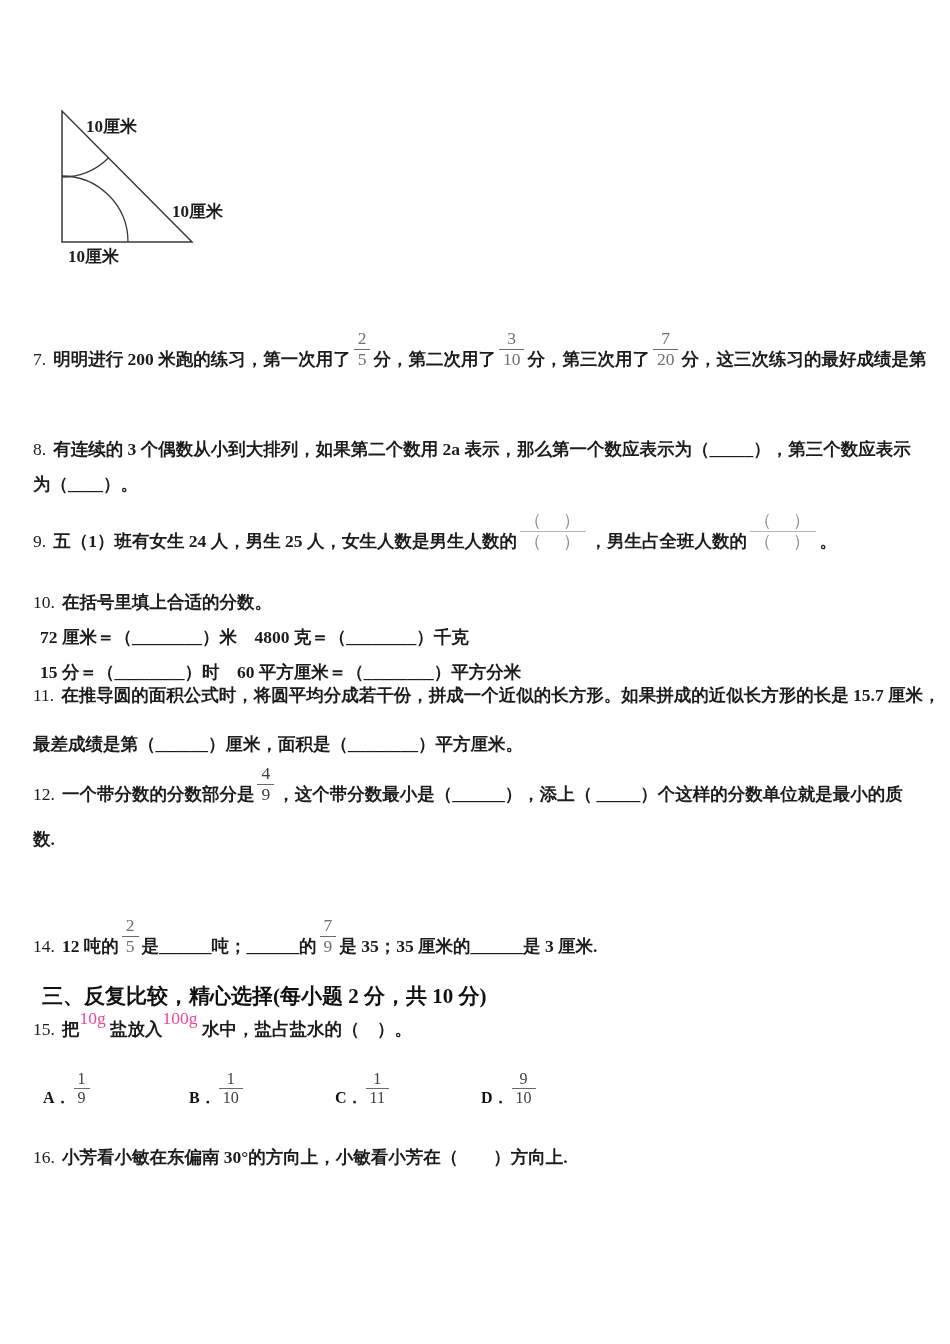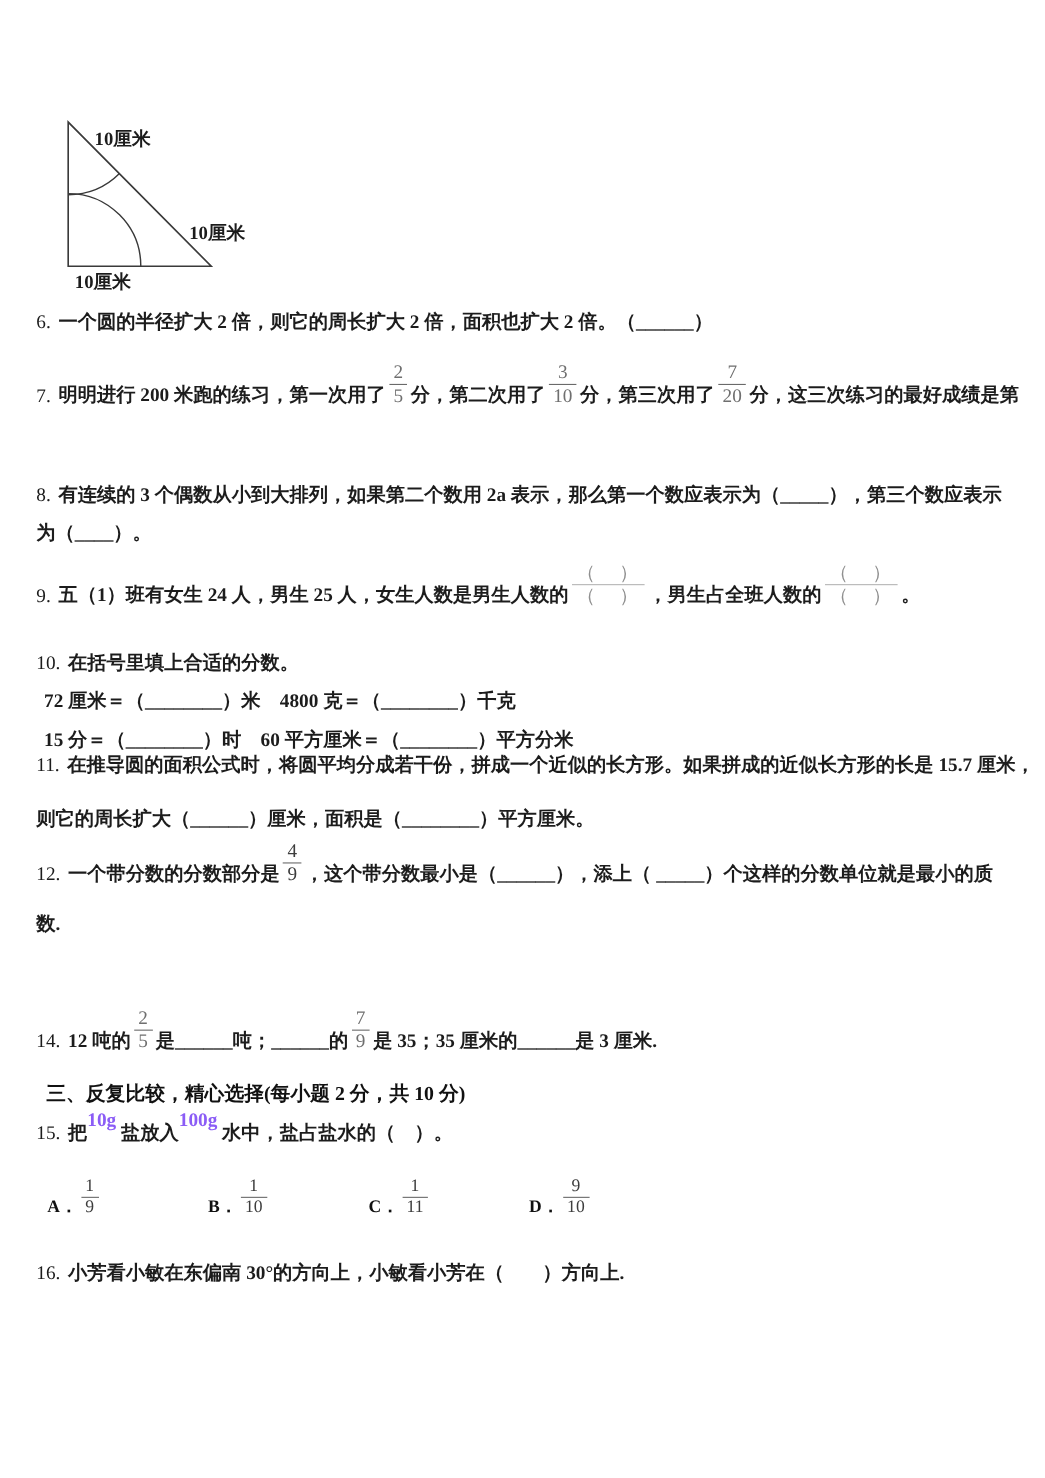--- a/index.html
+++ b/index.html
@@ -10,44 +10,41 @@
   .qno{font-weight:400;margin-right:7px;}
   
   .frac{display:inline-block;text-align:center;font-weight:400;color:#3d3d3d;margin:0 3px;vertical-align:baseline;}
   .frac .fnum{display:block;padding:0 4px;border-bottom:1.4px solid #6a6a6a;line-height:1.12;}
   .frac .fden{display:block;padding:0 4px;line-height:1.12;}
   .gray{color:#6f6f6f;}
   .pfrac{color:#8f8f8f;font-weight:400;}
   .pfrac .fnum{border-bottom:1px solid #b5b5b5;letter-spacing:2px;}
   .pfrac .fden{letter-spacing:2px;}
   .mbox{display:inline-block;width:20px;height:30px;border:1px solid #9a9a9a;background:#fff;vertical-align:6px;margin:0 2px;}
-  .raised{position:relative;top:-11px;font-weight:700;color:#8b5cf6;}
+  .raised{position:relative;top:-11px;font-weight:400;color:#ec4899;}
   .opts{position:absolute;top:1070px;left:43px;display:flex;}
   .opt{width:146px;white-space:nowrap;}
   .optlabel{font-weight:700;color:#111;}
-  .secttl{font-weight:700;font-size:18px;color:#111;}
+  .secttl{font-weight:700;font-size:21px;color:#111;}
   svg text{font-family:"Liberation Serif","DejaVu Serif",serif;}
 </style>
 </head>
 <body>
 
 <div id="page">
 
   <svg style="position:absolute;left:40px;top:88px" width="250" height="190" viewBox="40 88 250 190">
     <path d="M62,111 L62,242 L192,242 Z" fill="none" stroke="#3a3a3a" stroke-width="1.5"></path>
     <path d="M62,177 A66,66 0 0 0 108.6,157.7" fill="none" stroke="#3a3a3a" stroke-width="1.3"></path>
     <path d="M62,176 A66,66 0 0 1 128,242" fill="none" stroke="#3a3a3a" stroke-width="1.3"></path>
     <text x="86" y="132" font-size="17" font-weight="600" fill="#1c1c1c">10厘米</text>
     <text x="172" y="217" font-size="17" font-weight="600" fill="#1c1c1c">10厘米</text>
     <text x="68" y="262" font-size="17" font-weight="600" fill="#1c1c1c">10厘米</text>
   </svg>
 
-  <div class="qline" style="top:281px;left:33px">
-    <span class="qno">6.</span><span class="ct">一个圆的半径扩大 2 倍，则它的周长扩大 2 倍，面积也扩大 2 倍。（______）</span>
-  </div>
 
   <div class="qline" style="top:329px;left:33px">
     <span class="qno">7.</span><span class="ct">明明进行 200 米跑的练习，第一次用了</span><span class="frac gray"><span class="fnum">2</span><span class="fden">5</span></span><span class="ct">分，第二次用了</span><span class="frac gray"><span class="fnum">3</span><span class="fden">10</span></span><span class="ct">分，第三次用了</span><span class="frac gray"><span class="fnum">7</span><span class="fden">20</span></span><span class="ct">分，这三次练习的最好成绩是第</span>
   </div>
 
 
   <div class="qline" style="top:438px;left:33px">
     <span class="qno">8.</span><span class="ct">有连续的 3 个偶数从小到大排列，如果第二个数用 2a 表示，那么第一个数应表示为（_____），第三个数应表示</span>
   </div>
   <div class="qline" style="top:473px;left:33px">
@@ -65,21 +62,21 @@
     <span class="ct">72 厘米＝（________）米　4800 克＝（________）千克</span>
   </div>
   <div class="qline" style="top:661px;left:40px">
     <span class="ct">15 分＝（________）时　60 平方厘米＝（________）平方分米</span>
   </div>
 
   <div class="qline" style="top:684px;left:33px">
     <span class="qno">11.</span><span class="ct">在推导圆的面积公式时，将圆平均分成若干份，拼成一个近似的长方形。如果拼成的近似长方形的长是 15.7 厘米，</span>
   </div>
   <div class="qline" style="top:733px;left:33px">
-    <span class="ct">则它的周长扩大（______）厘米，面积是（________）平方厘米。</span>
+    <span class="ct">最差成绩是第（______）厘米，面积是（________）平方厘米。</span>
   </div>
 
   <div class="qline" style="top:764px;left:33px">
     <span class="qno">12.</span><span class="ct">一个带分数的分数部分是</span><span class="frac"><span class="fnum">4</span><span class="fden">9</span></span><span class="ct">，这个带分数最小是（______），添上（ _____）个这样的分数单位就是最小的质</span>
   </div>
   <div class="qline" style="top:828px;left:33px">
     <span class="ct">数.</span>
   </div>
 
 

